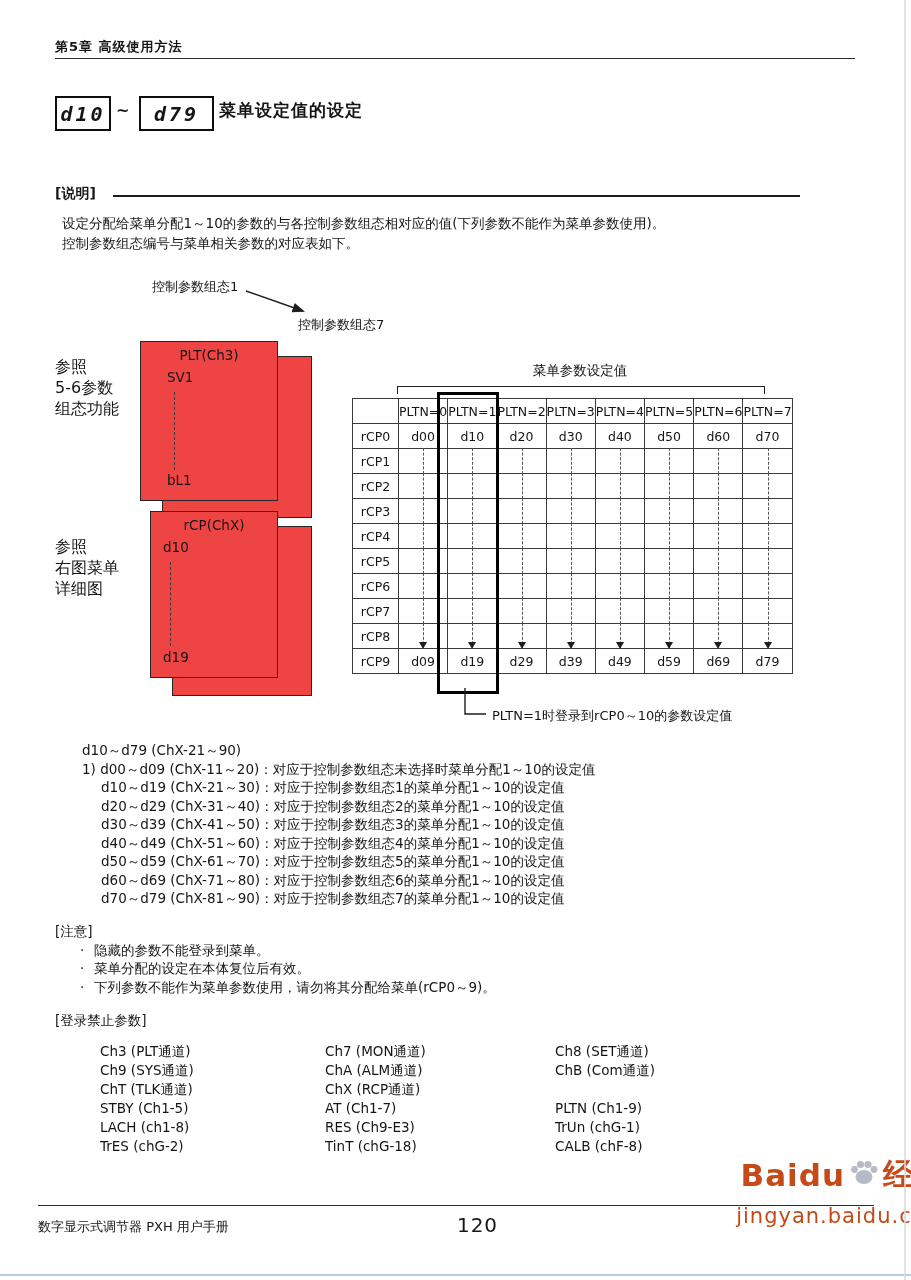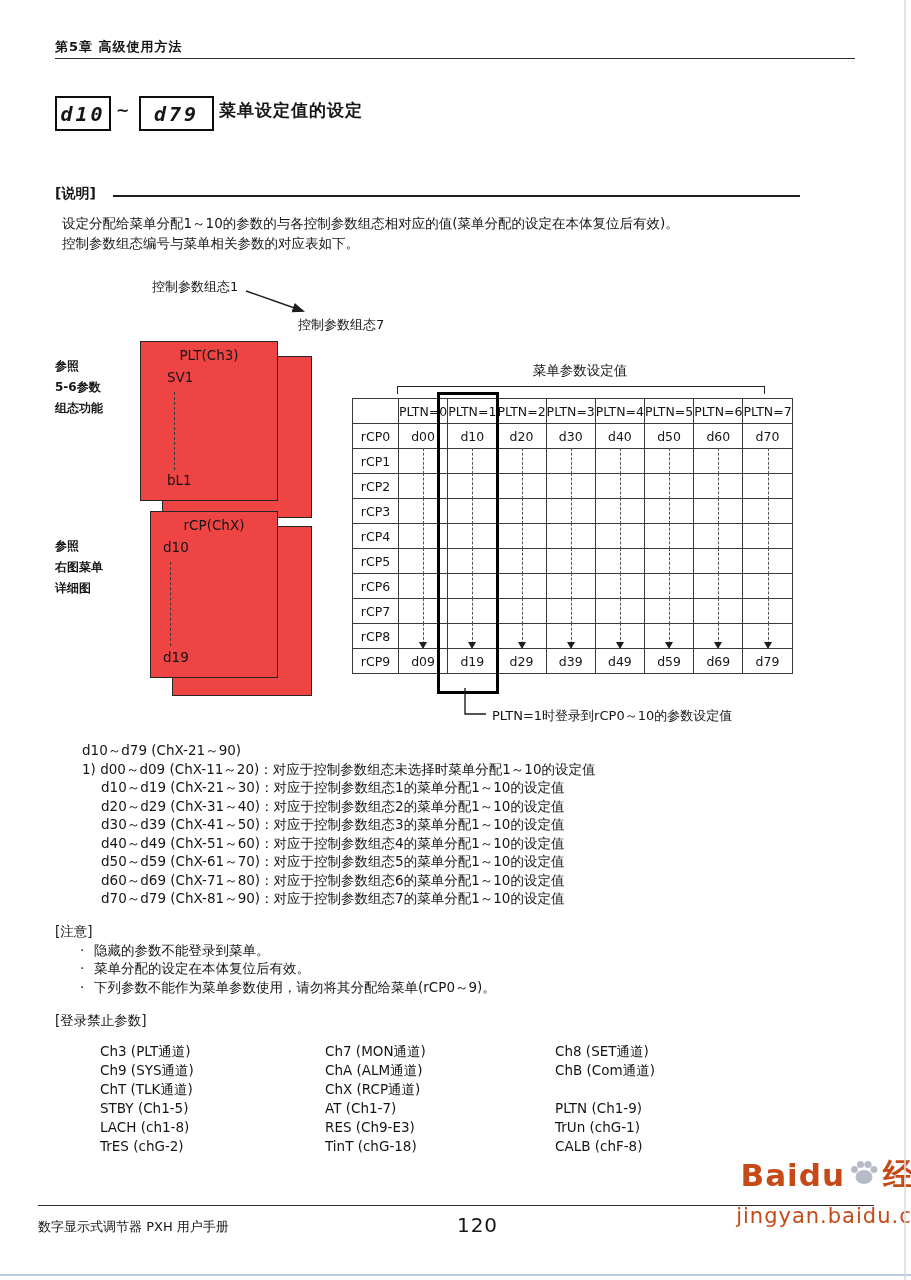--- a/index.html
+++ b/index.html
@@ -34,21 +34,21 @@
   #shuoming-line { left:113px; top:195px; width:687px; height:2px; background:#1c1c1c; }
   #intro { left:62px; top:213px; width:790px; line-height:20px; }
 
   
   #diagram { left:0; top:270px; width:911px; height:465px; }
   .dlabel { position:absolute; font-size:13px; background:#fff; padding:0 2px; }
   .box, .backbox { position:absolute; border:1.5px solid #262626; background:#ef4444;margin-top:34px; }
   .box-title { position:absolute; left:0; right:0; top:5px; text-align:center; font-size:13.5px; }
   .box-item { position:absolute; font-size:13.5px; }
   .vdash { position:absolute; width:0; border-left:1.5px dashed #3a3a3a; }
-  .ref-label { position:absolute; font-size:12px; line-height:21px;font-weight:bold; }
+  .ref-label { position:absolute; font-size:16px; line-height:21px; }
 
   
   #menu-table-title { left:397px; top:92px; width:366px; text-align:center; font-size:13.5px; }
   #menu-bracket { left:397px; top:116px; width:366px; height:7px;
     border-top:1.2px solid #222; border-left:1.2px solid #222; border-right:1.2px solid #222; }
   table.menu { position:absolute; left:352px; top:128px; border-collapse:collapse; table-layout:fixed; }
   table.menu td {
     border:1px solid #3a3a3a; height:24px; padding:0; text-align:center;
     font-size:12.5px; position:relative; overflow:visible;
   }
@@ -103,21 +103,21 @@
   <div class="abs" id="chapter-line"></div>
 
   <div class="abs seg-box" id="seg1">d10</div>
   <div class="abs" id="tilde">~</div>
   <div class="abs seg-box" id="seg2">d79</div>
   <div class="abs" id="main-title">菜单设定值的设定</div>
 
   <div class="abs" id="shuoming">[说明]</div>
   <div class="abs" id="shuoming-line"></div>
   <div class="abs" id="intro">
-    <div>设定分配给菜单分配1～10的参数的与各控制参数组态相对应的值(菜单分配的设定在本体复位后有效)。</div>
+    <div>设定分配给菜单分配1～10的参数的与各控制参数组态相对应的值(下列参数不能作为菜单参数使用)。</div>
     <div>控制参数组态编号与菜单相关参数的对应表如下。</div>
   </div>
 
   <div class="abs" id="diagram">
 
     <div class="backbox" style="left:162px; top:52px; width:148px; height:160px;"></div>
     <div class="box" style="left:140px; top:37px; width:136px; height:158px;">
       <div class="box-title">PLT(Ch3)</div>
       <div class="box-item" style="left:26px; top:27px;">SV1</div>
       <div class="vdash" style="left:33px; top:50px; height:78px;"></div>

